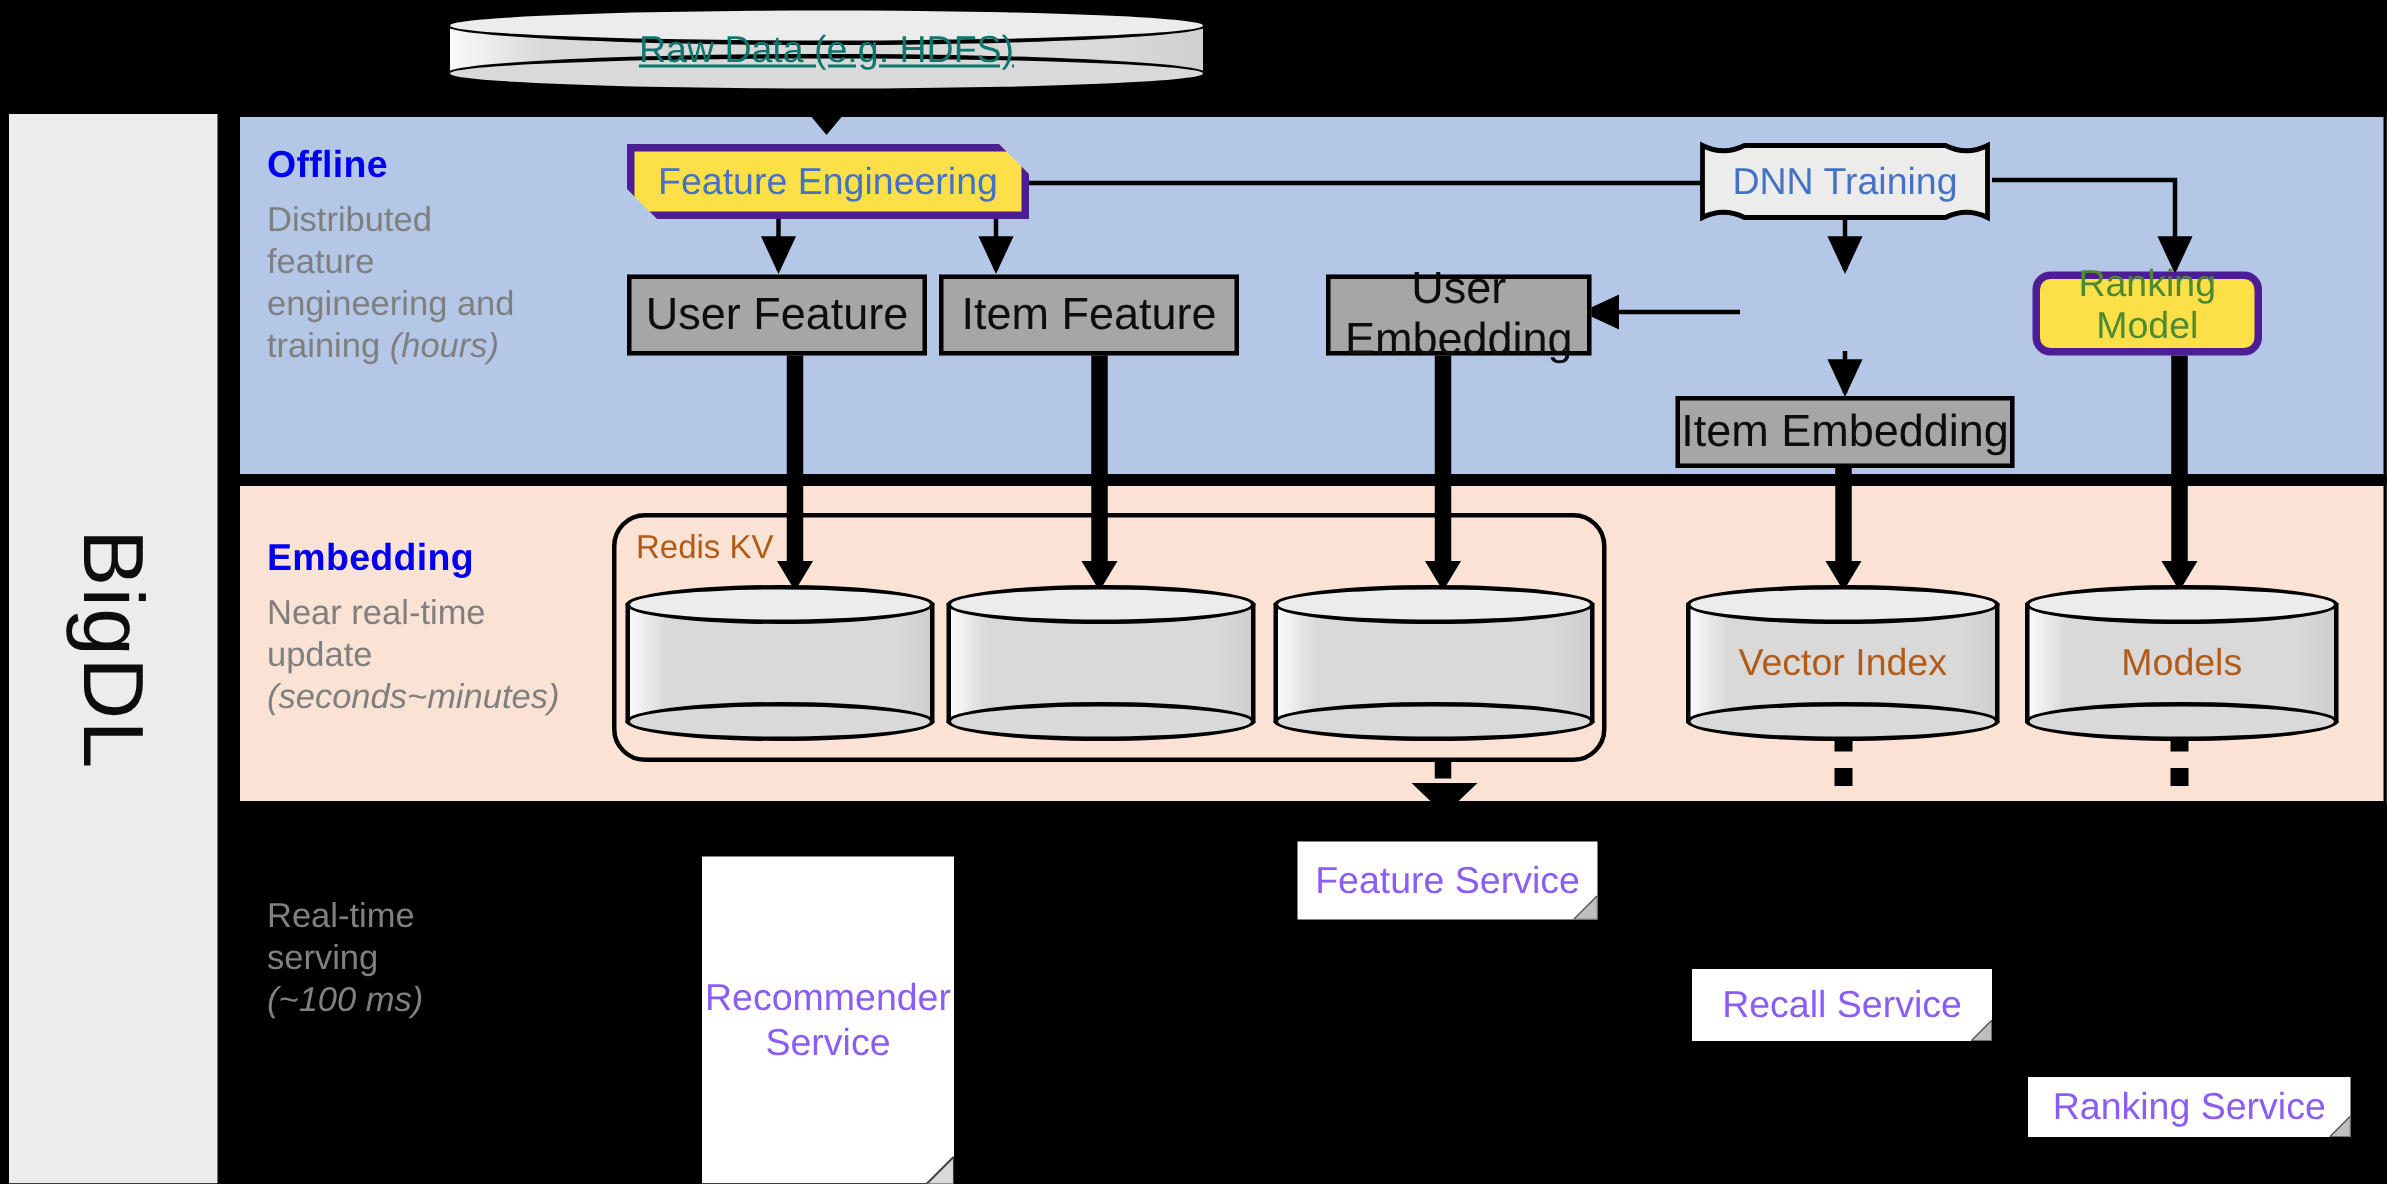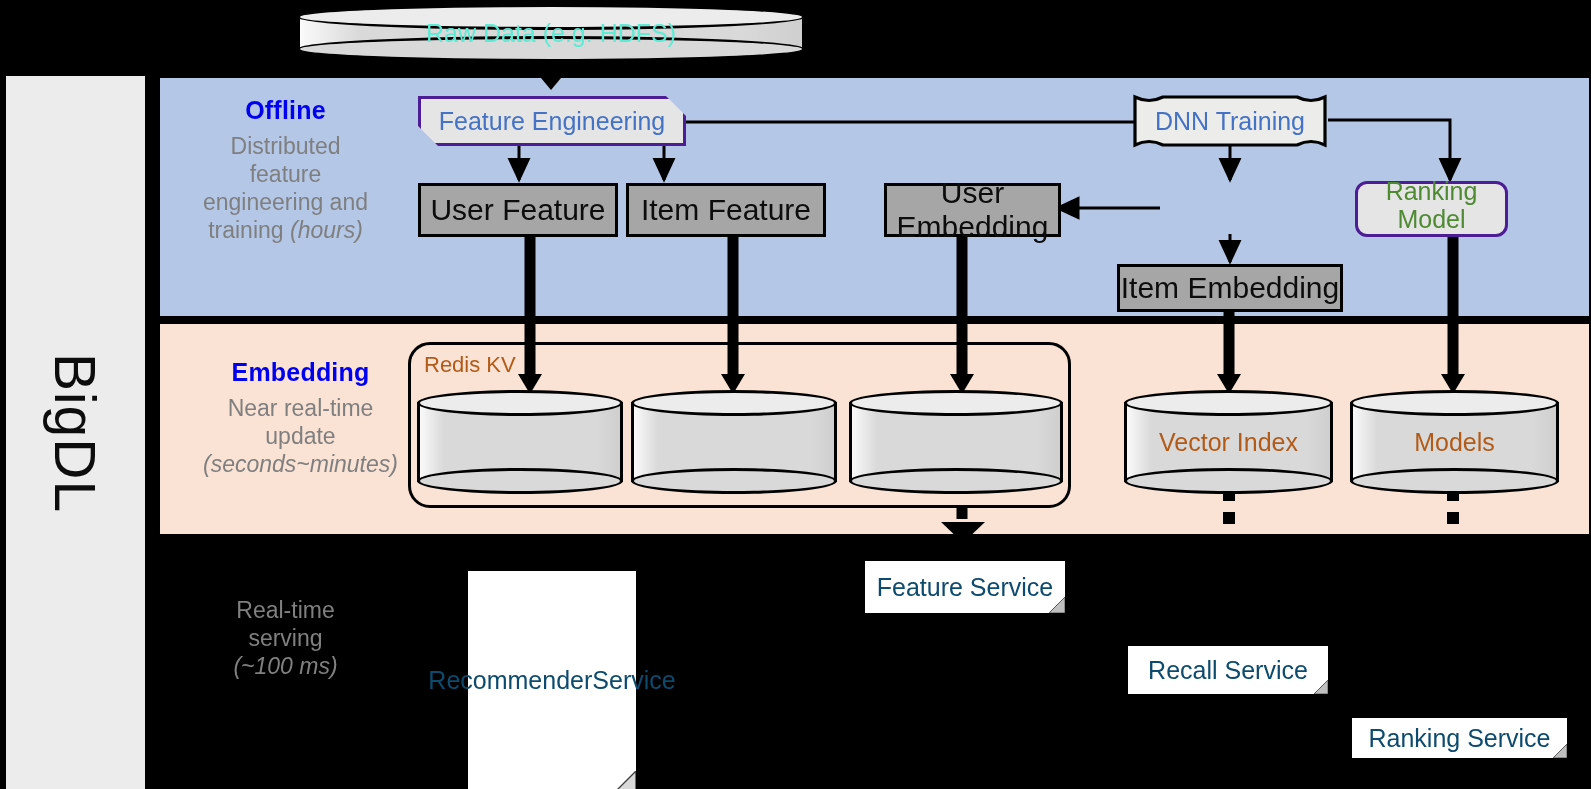--- a/index.html
+++ b/index.html
@@ -14,38 +14,38 @@
 
   
   #bigdl-rail{position:absolute;left:6px;top:76px;width:139px;height:713px;background:#ececec;}
   #bigdl-label{position:absolute;left:0;top:0;width:139px;height:713px;
     display:flex;align-items:center;justify-content:center;}
   #bigdl-label span{
     transform:rotate(90deg);white-space:nowrap;font-size:57px;color:#0d0d0d;
     font-family:"Liberation Sans","DejaVu Sans",sans-serif;letter-spacing:1px;}
 
   
-  .band-cap{position:absolute;text-align:center;}
+  .band-cap{position:absolute;}
   .cap-title{font-size:25px;font-weight:bold;color:#0000f0;margin-bottom:7px;letter-spacing:.2px;}
   .cap-sub{font-size:23px;color:#7f7f7f;line-height:1.22;}
   .cap-sub i{font-style:italic;}
   #cap-offline{left:178px;top:96px;width:215px;}
   #cap-nearline{left:178px;top:358px;width:245px;}
   #cap-online{left:178px;top:596px;width:215px;}
   #cap-online .cap-title{color:#1414e6;}
   #cap-online .cap-sub{color:#808080;}
 
   
   .node{position:absolute;box-sizing:border-box;display:flex;align-items:center;justify-content:center;
         text-align:center;line-height:1.15;}
 
   
   .grey-box{background:#a6a6a6;border:3px solid #000;color:#0d0d0d;font-size:30px;}
   
-  .lite-box{background:#e5e5e5;border:3px solid #4c1d95;font-size:25px;}
+  .lite-box{background:#fde047;border:5px solid #4c1d95;font-size:25px;}
   .rounded{border-radius:12px;}
   .txt-blue{color:#4472c4;}
   .txt-green{color:#4e8a32;}
   .txt-brown{color:#b25b18;}
 
   
   #n-featureeng{
     clip-path:polygon(0 0, calc(100% - 20px) 0, 100% 20px, 100% 100%, 20px 100%, 0 calc(100% - 20px));
   }
   
@@ -66,21 +66,21 @@
       align-items:center;justify-content:center;z-index:5;font-size:25px;}
 
   
   #redis-group{position:absolute;left:408px;top:342px;width:663px;height:166px;
       border:3px solid #000;border-radius:22px;box-sizing:border-box;background:transparent;}
   #redis-label{position:absolute;left:424px;top:352px;font-size:22px;color:#b25b18;z-index:6;}
 
   
   .doc{position:absolute;background:#fff;}
   .doc .lbl{position:absolute;inset:0;display:flex;align-items:center;justify-content:center;
-     text-align:center;color:#0c4a6e;font-size:25px;line-height:1.2;}
+     text-align:center;color:#8b5cf6;font-size:25px;line-height:1.2;}
 
   
   #wires{position:absolute;left:0;top:0;width:1591px;height:789px;pointer-events:none;}
 </style>
 </head>
 <body>
 
 <div id="stage">
 
   <div id="bigdl-rail">
@@ -169,21 +169,21 @@
     <rect x="1223" y="512" width="12" height="12" fill="#000"></rect>
 
     <rect x="1447" y="487" width="12" height="14" fill="#000"></rect>
     <rect x="1447" y="512" width="12" height="12" fill="#000"></rect>
   </svg>
 
   <div class="cyl" id="cyl-raw" style="left:297px;top:4px;width:508px;height:58px;">
     <div class="body"></div>
     <div class="top"></div>
     <div class="bot"></div>
-    <div class="cyl-label" style="color:#5eead4;">Raw Data (e.g. HDFS)</div>
+    <div class="cyl-label" style="color:#0f766e;text-decoration:underline;">Raw Data (e.g. HDFS)</div>
   </div>
 
   <div class="node lite-box txt-blue" id="n-featureeng" style="left:418px;top:96px;width:268px;height:50px;">
     <span>Feature Engineering</span>
   </div>
 
   <div class="node" id="n-dnn" style="left:1132px;top:94px;width:196px;height:54px;">
     <svg class="shape" viewBox="0 0 196 54" preserveAspectRatio="none">
       <path d="M3,3 Q17,10 31,3 L165,3 Q179,10 193,3 L193,51 Q179,44 165,51 L31,51 Q17,44 3,51 Z" fill="#ececeb" stroke="#000" stroke-width="3.2"></path>
     </svg>
@@ -244,21 +244,21 @@
   </div>
 
   <div class="doc" id="doc-feature-service" style="left:865px;top:561px;width:200px;height:52px;">
     <div class="lbl">Feature Service</div>
     <svg style="position:absolute;right:0;bottom:0;width:16px;height:16px;" viewBox="0 0 16 16">
       <path d="M16,0 L16,16 L0,16 Z" fill="#bfbfbf" stroke="#595959" stroke-width="1"></path>
     </svg>
   </div>
 
   <div class="doc" id="doc-recommender" style="left:468px;top:571px;width:168px;height:218px;">
-    <div class="lbl" style="flex-direction:row;">
+    <div class="lbl" style="flex-direction:column;">
       <span>Recommender</span>
       <span>Service</span>
     </div>
     <svg style="position:absolute;right:0;bottom:-22px;width:40px;height:40px;" viewBox="0 0 40 40">
       <path d="M40,0 L40,22 L0,40 Z" fill="#d9d9d9" stroke="#404040" stroke-width="1.4"></path>
     </svg>
   </div>
 
   <div class="doc" id="doc-recall-service" style="left:1128px;top:646px;width:200px;height:48px;">
     <div class="lbl">Recall Service</div>

